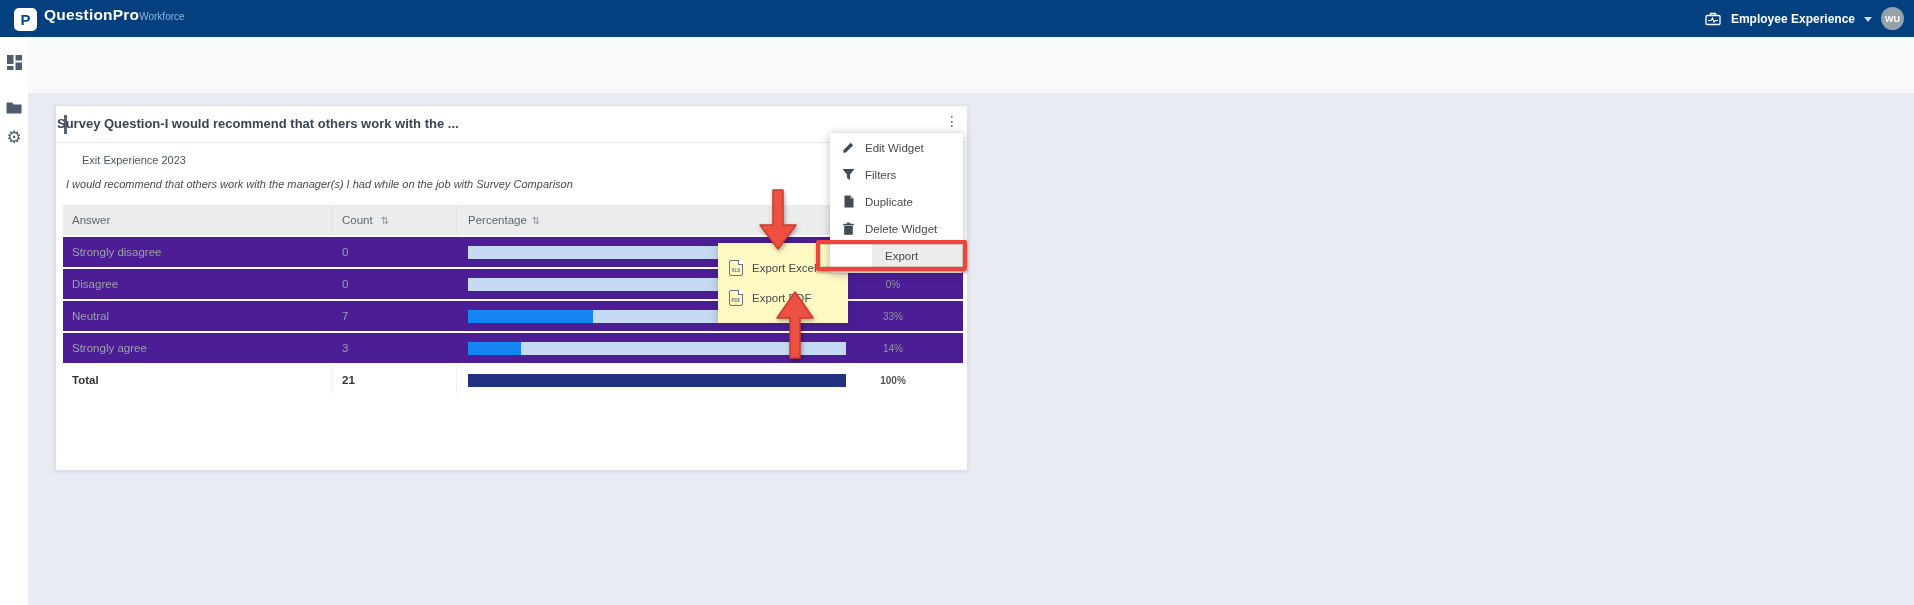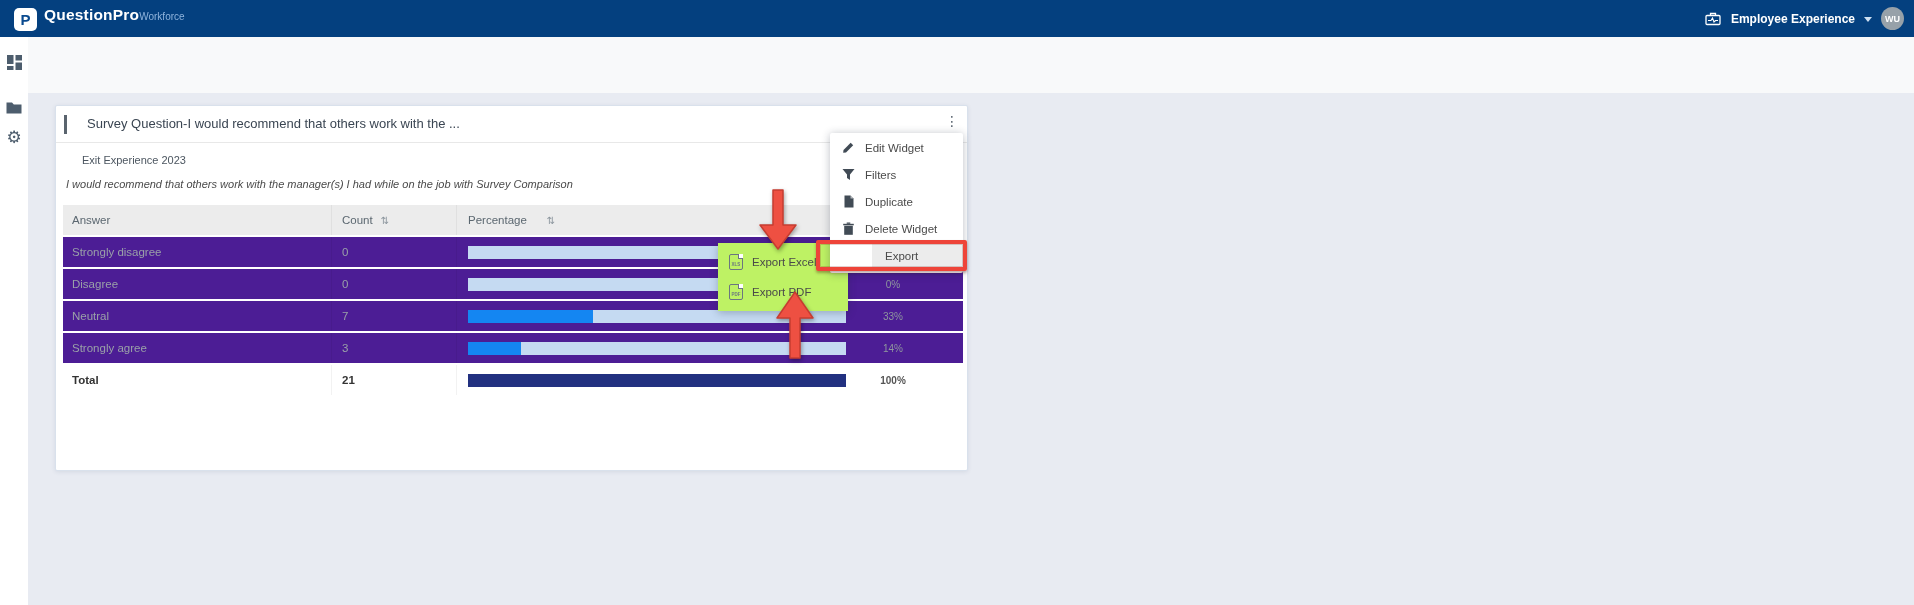--- a/index.html
+++ b/index.html
@@ -40,53 +40,53 @@
               font-weight:bold; display:flex; align-items:center; justify-content:center; }
   .header-actions { position:absolute; left:1758px; top:56px; display:flex; gap:19px; align-items:center; }
   .action-icon { width:18px; height:18px; display:flex; align-items:center; justify-content:center; color:#2e7ee0; }
   .plus-glyph { font-size:22px; font-weight:bold; color:#2e7ee0; line-height:16px; }
 
   
   .card { position:absolute; left:55px; top:105px; width:913px; height:366px; background:#fff;
           border:1px solid #d9e1ec; border-radius:2px; box-shadow:0 1px 4px rgba(40,60,100,.10); z-index:2; }
   .card-header { position:relative; height:37px; border-bottom:1px solid #e8e8e8; }
   .accent-bar { position:absolute; left:8px; top:9px; width:3px; height:19px; background:#5a646e; }
-  .widget-title { position:absolute; left:31px; top:10px; font-size:13px; font-weight:normal; color:#3a4552; }
+  .widget-title { position:absolute; left:1px; top:10px; font-size:13px; font-weight:bold; color:#3a4552; }
   .kebab { position:absolute; left:888px; top:7px; font-size:14px; color:#5a6570; letter-spacing:0;
            width:16px; text-align:center; cursor:pointer; }
   .survey-name { position:absolute; left:26px; top:48px; font-size:11px; color:#4c5660; }
   .survey-question { position:absolute; left:10px; top:72px; font-size:11px; font-style:italic; color:#4a4a4a; }
 
   
   .table { position:absolute; left:7px; top:99px; width:900px; }
   .trow { display:flex; align-items:center; height:30px; font-size:11.5px; }
   .thead { background:#ececec; color:#5b6770; margin-bottom:2px; }
   .tdata { background:#4c1d95; color:#9aa1a8; margin-bottom:2px; }
   .ttotal { background:#fff; color:#333; font-weight:bold; }
   .c-answer { width:268px; padding-left:9px; }
   .c-count  { width:125px; padding-left:10px; border-left:1px solid rgba(0,0,0,.05); height:100%; display:flex; align-items:center; gap:8px; }
-  .c-pct    { flex:1; border-left:1px solid rgba(0,0,0,.05); height:100%; display:flex; align-items:center; gap:20px; position:relative; }
+  .c-pct    { flex:1; border-left:1px solid rgba(0,0,0,.05); height:100%; display:flex; align-items:center; gap:5px; position:relative; }
   .head-sort { color:#8a949c; font-size:10px; }
   .bar-track { position:absolute; left:11px; width:378px; height:13px; background:#c5daf2; }
   .bar-fill { height:13px; background:#1486f2; width:0; }
   .ttotal .bar-fill { background:#223180; }
   .pct-label { position:absolute; left:400px; width:72px; text-align:center; font-size:10px; color:#8f979e; }
   .ttotal .pct-label { color:#555; font-weight:bold; }
 
   
   .menu { position:absolute; left:830px; top:133px; width:133px; background:#fff; border-radius:2px;
           box-shadow:0 1px 8px rgba(30,40,60,.30); padding:1px 0 4px 0; z-index:30; }
   .menu-item { height:27px; display:flex; align-items:center; gap:10px; padding-left:12px;
                font-size:11.5px; color:#4a4a4a; cursor:pointer; }
   .menu-item .mi { width:13px; height:13px; display:flex; align-items:center; justify-content:center; color:#414b55; }
   .menu-item.highlight { background:linear-gradient(to right,#ffffff 0 22px,#ececec 22px);margin-left:20px; }
 
   
-  .submenu { position:absolute; left:718px; top:243px; width:130px; background:#bef264;
-             box-shadow:0 2px 8px rgba(30,40,60,.28); padding:4px 0; z-index:25; }
+  .submenu { position:absolute; left:718px; top:243px; width:130px; background:#fef9c3;
+             box-shadow:0 2px 8px rgba(30,40,60,.28); padding:10px 0; z-index:25; }
   .submenu-item { height:30px; display:flex; align-items:center; gap:9px; padding-left:11px;
                   font-size:11.5px; color:#4a4a4a; cursor:pointer; }
   .filetype { width:14px; height:16px; border:1.3px solid #6b7680; border-radius:2px; position:relative;
               display:flex; align-items:flex-end; justify-content:center; color:#6b7680;
               font-size:4.5px; font-weight:bold; padding-bottom:2px; }
   .filetype::after { content:""; position:absolute; top:-1px; right:-1px; width:4px; height:4px;
                      background:#fff; border-left:1.3px solid #6b7680; border-bottom:1.3px solid #6b7680; }
 
   
   .anno-box { position:absolute; left:816px; top:240px; width:151px; height:31px;

